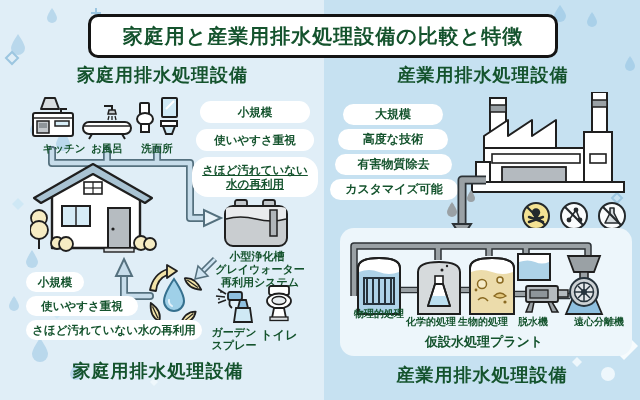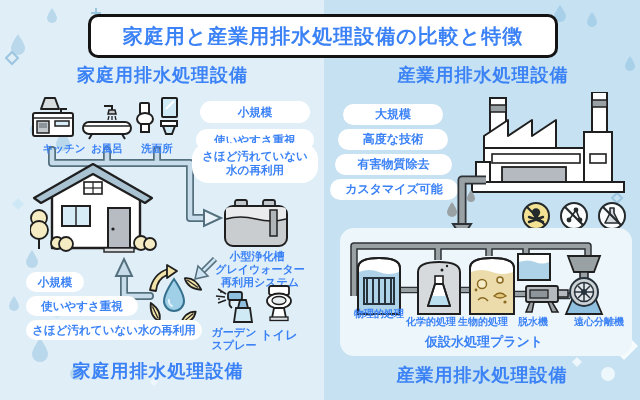--- a/index.html
+++ b/index.html
@@ -1,17 +1,17 @@
 <!DOCTYPE html>
 <html><head>
 <meta charset="utf-8">
 <style>
   html,body{margin:0;padding:0;}
   .stage{position:relative;width:640px;height:400px;overflow:hidden;
-         font-family:"Liberation Sans","DejaVu Sans",sans-serif;color:#3b82f6;}
+         font-family:"Liberation Sans","DejaVu Sans",sans-serif;color:#14532d;}
   .abs{position:absolute;}
   .bg-left{left:0;top:0;width:324px;height:400px;background:#e0eef7;}
   .bg-right{left:324px;top:0;width:316px;height:400px;background:#c6e1f1;}
   .title-box{background:#fff;border:3px solid #141414;border-radius:10px;
              display:flex;align-items:center;justify-content:center;
              font-weight:800;font-size:20px;letter-spacing:1px;}
   .hdr{font-weight:800;font-size:18px;text-align:center;letter-spacing:1px;}
   .pill{background:#fff;border-radius:999px;display:flex;align-items:center;
         justify-content:center;text-align:center;font-weight:700;font-size:11.5px;
         line-height:1.25;}
@@ -118,21 +118,21 @@
     <rect x="6" y="7" width="9" height="11" rx="1" fill="#fff" stroke="#1f1f1f" stroke-width="2"></rect>
     <ellipse cx="11" cy="23" rx="8" ry="6" fill="#fff" stroke="#1f1f1f" stroke-width="2"></ellipse>
     <rect x="7" y="28" width="8" height="8" fill="#fff" stroke="#1f1f1f" stroke-width="2"></rect>
     <rect x="27" y="25" width="16" height="5" fill="#fff" stroke="#1f1f1f" stroke-width="2"></rect>
     <polygon points="29,30 41,30 38,38 32,38" fill="#cfe9f5" stroke="#1f1f1f" stroke-width="2"></polygon>
   </svg>
   <div class="abs lbl" style="left:157px;top:142px;">洗面所</div>
 
   <div class="abs pill" style="left:200px;top:101px;width:110px;height:22px;">小規模</div>
   <div class="abs pill" style="left:196px;top:129px;width:118px;height:22px;">使いやすさ重視</div>
-  <div class="abs pill ml pre" style="left:192px;top:143px;width:126px;height:40px;">さほど汚れていない
+  <div class="abs pill ml pre" style="left:192px;top:157px;width:126px;height:40px;text-decoration:underline;">さほど汚れていない
 水の再利用</div>
 
   <svg class="abs" style="left:30px;top:162px;" width="136" height="94" viewBox="0 0 136 94">
     <circle cx="9" cy="56" r="8" fill="#f6ecc3" stroke="#1f1f1f" stroke-width="1.8"></circle>
     <circle cx="9" cy="68" r="9" fill="#f6ecc3" stroke="#1f1f1f" stroke-width="1.8"></circle>
     <line x1="9" y1="77" x2="9" y2="87" stroke="#1f1f1f" stroke-width="2"></line>
     <polygon points="22,86 22,34 63,6 104,34 110,34 110,86" fill="#fff" stroke="#1f1f1f" stroke-width="2.4" stroke-linejoin="round"></polygon>
     <polygon points="4,36 63,2 122,36 115,41 63,12 11,41" fill="#a9c3d3" stroke="#1f1f1f" stroke-width="2.2" stroke-linejoin="round"></polygon>
     <rect x="54" y="20" width="18" height="12" fill="#fff" stroke="#1f1f1f" stroke-width="1.6"></rect>
     <line x1="63" y1="20" x2="63" y2="32" stroke="#1f1f1f" stroke-width="1.2"></line>

